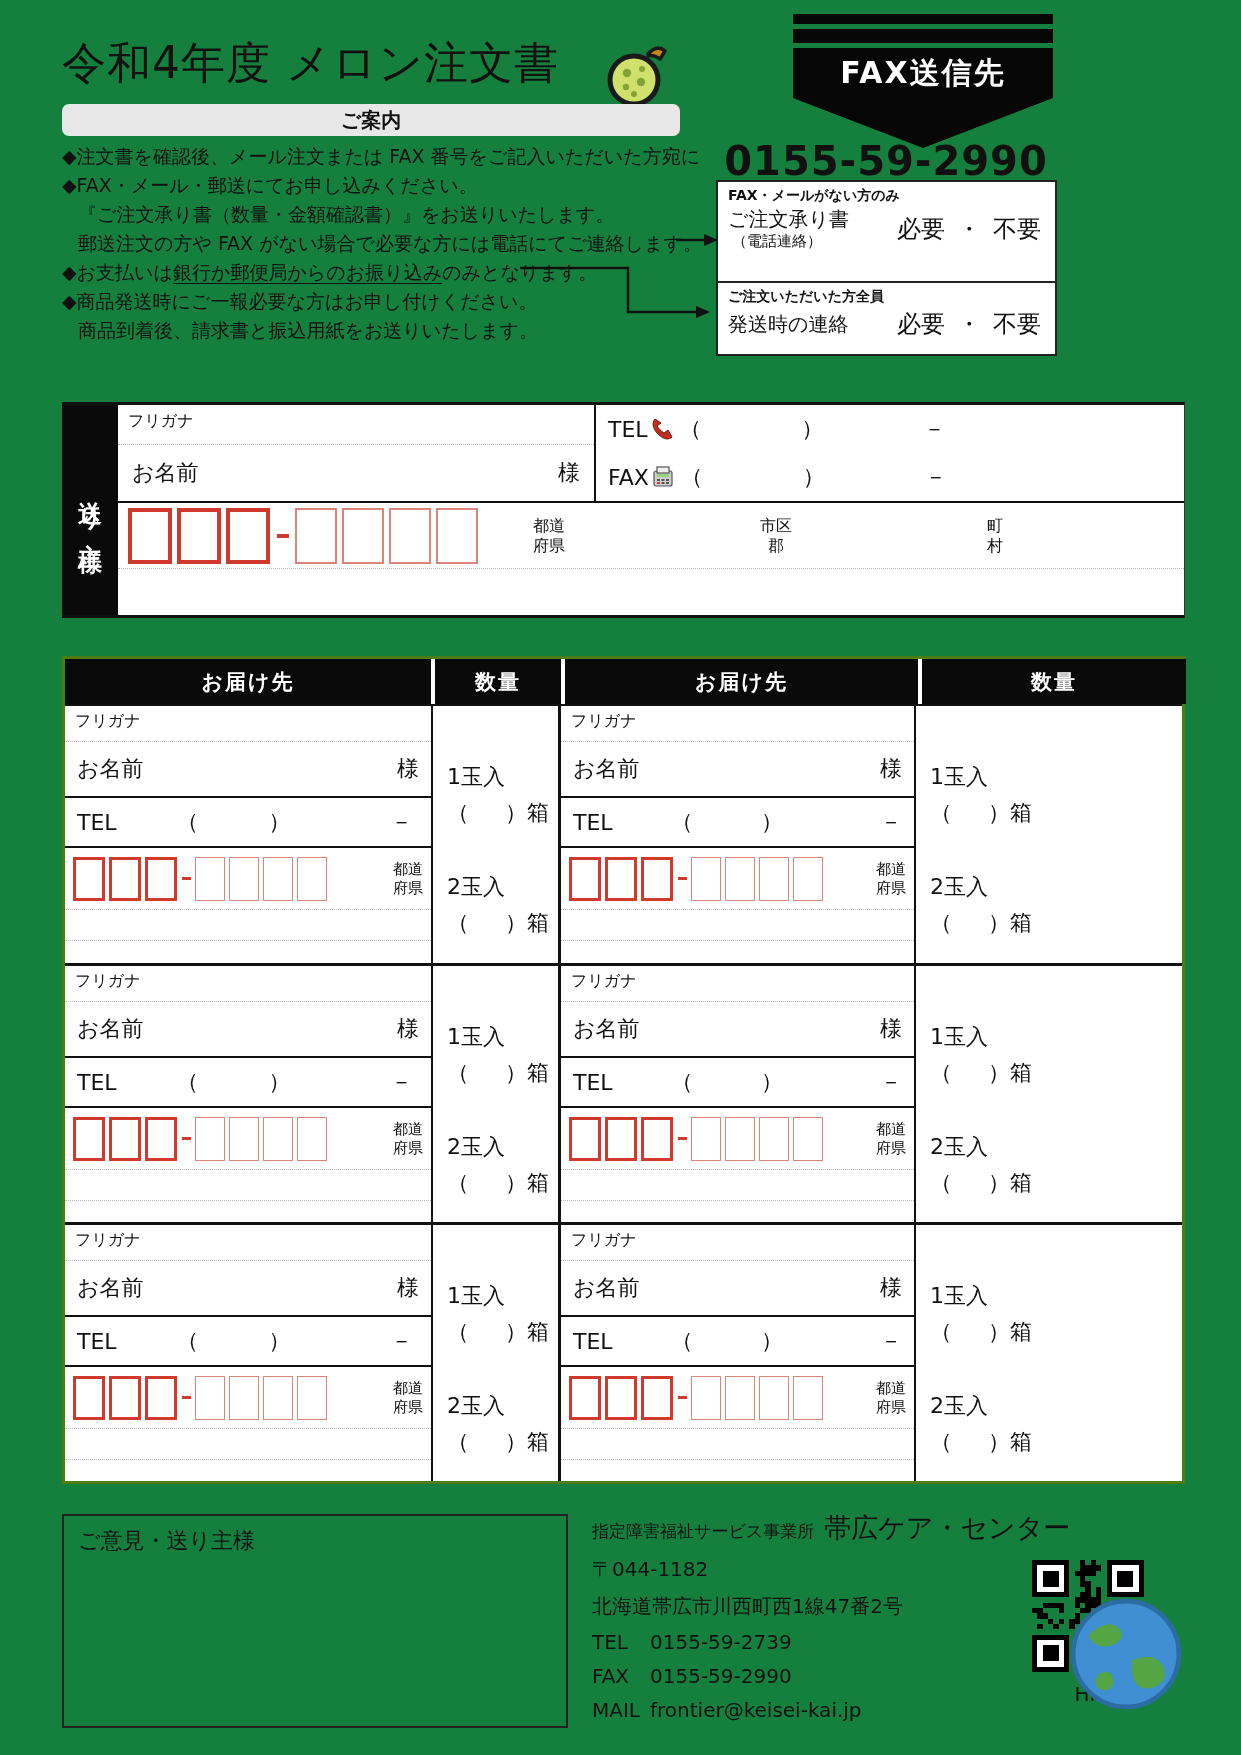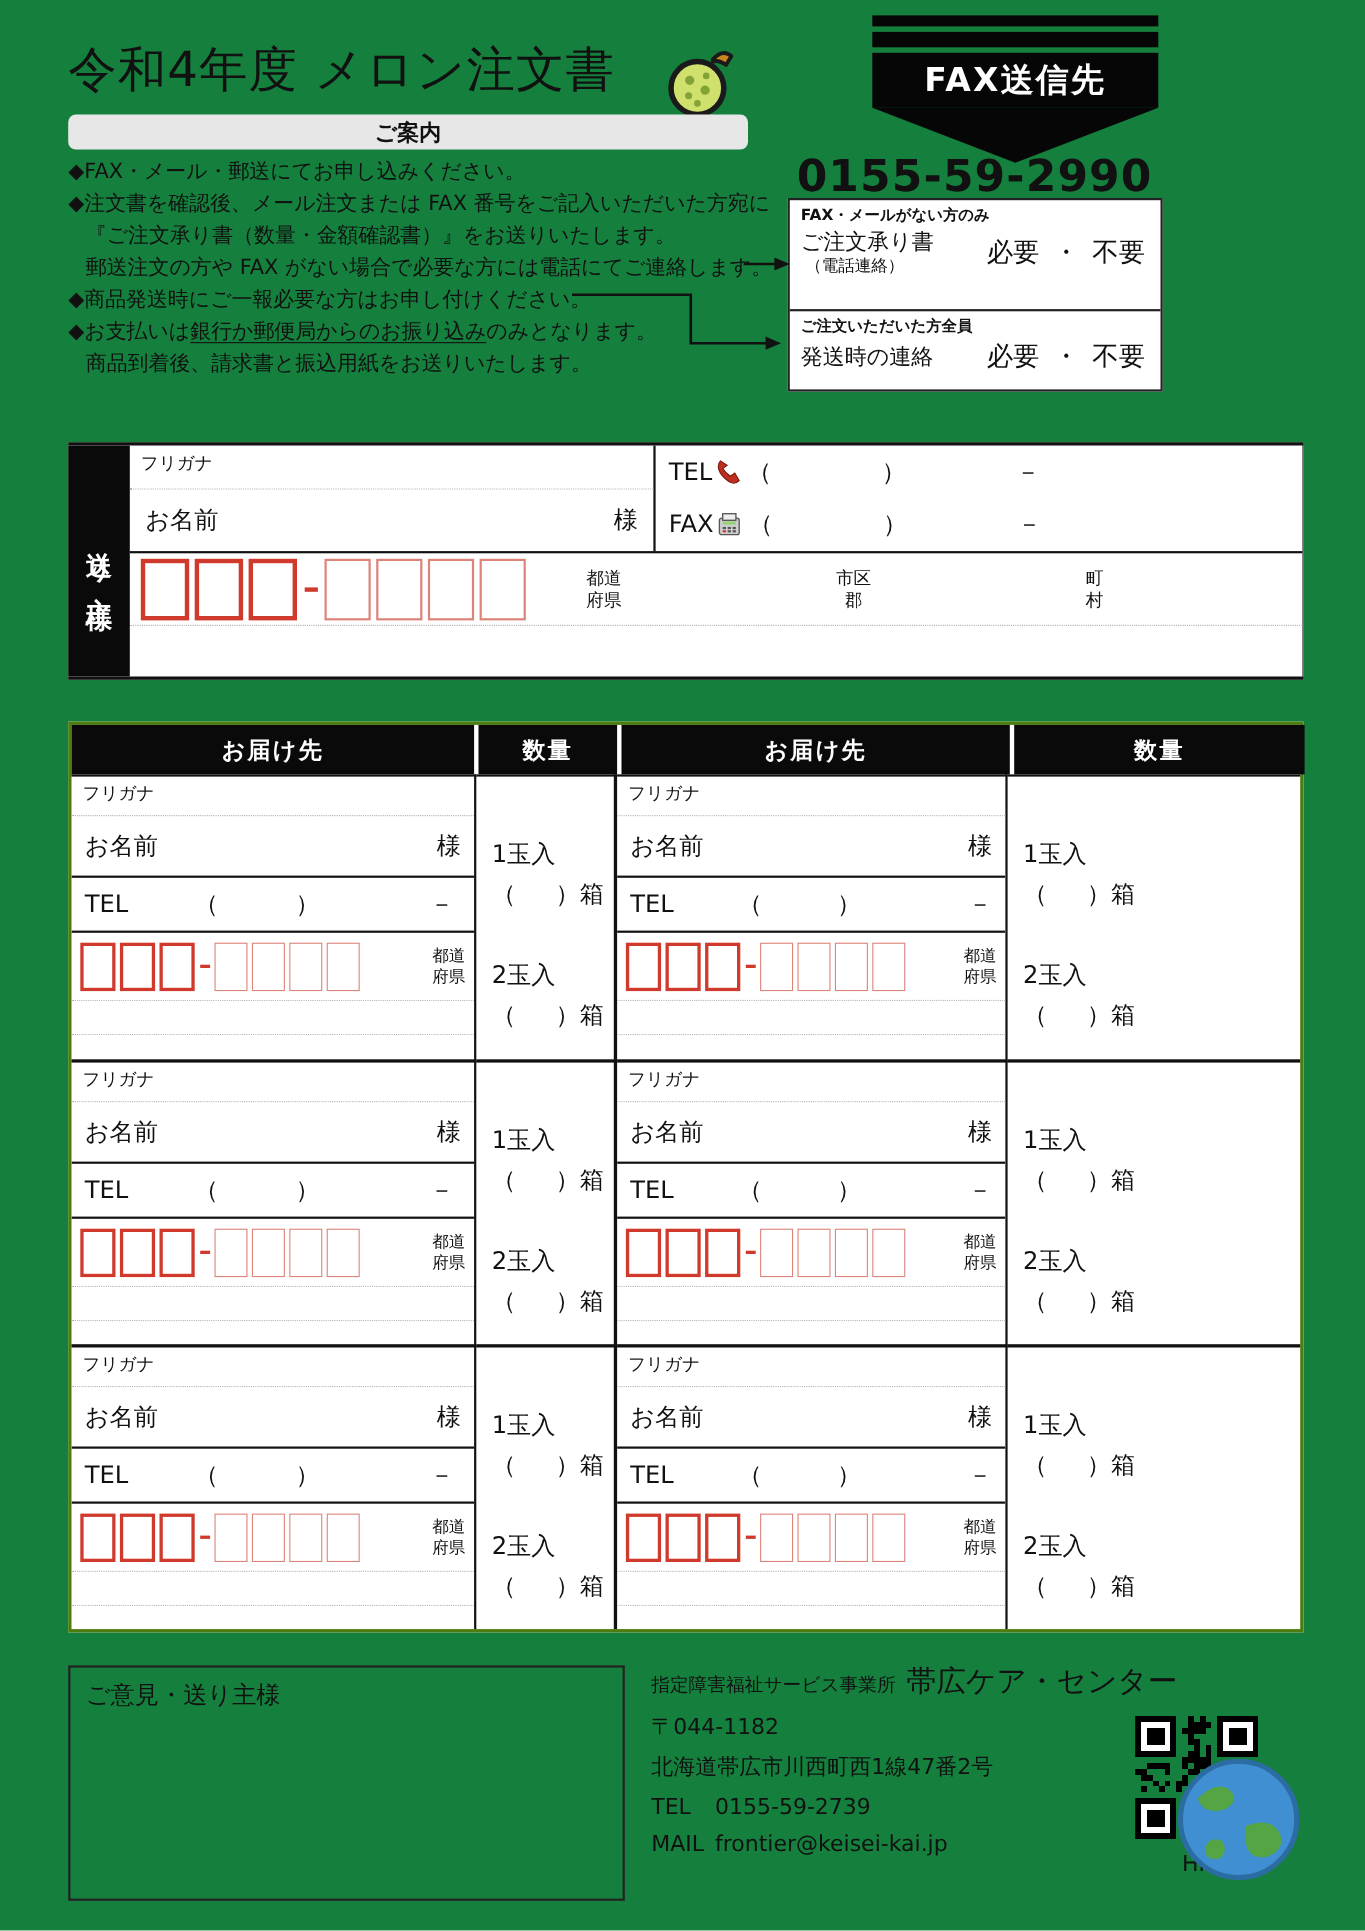--- a/index.html
+++ b/index.html
@@ -122,26 +122,26 @@
     <circle cx="30" cy="40" r="24" fill="#cfe06c" stroke="#1a1a1a" stroke-width="5"></circle>
     <circle cx="23" cy="33" r="4.2" fill="#84a336"></circle>
     <circle cx="37" cy="42" r="4.2" fill="#84a336"></circle>
     <circle cx="22" cy="47" r="3.2" fill="#84a336"></circle>
     <circle cx="38" cy="29" r="3" fill="#84a336"></circle>
     <circle cx="30" cy="54" r="3" fill="#84a336"></circle>
   </svg>
 
   <div class="guide-bar">ご案内</div>
   <div class="guide-list">
+    <div>◆注文書を確認後、メール注文または FAX 番号をご記入いただいた方宛に</div>
     <div>◆FAX・メール・郵送にてお申し込みください。</div>
-    <div>◆注文書を確認後、メール注文または FAX 番号をご記入いただいた方宛に</div>
     <div class="ind">『ご注文承り書（数量・金額確認書）』をお送りいたします。</div>
     <div class="ind">郵送注文の方や FAX がない場合で必要な方には電話にてご連絡します。</div>
+    <div><span>◆お支払いは</span><span class="ul">銀行か郵便局からのお振り込み</span><span>のみとなります。</span></div>
     <div>◆商品発送時にご一報必要な方はお申し付けください。</div>
-    <div><span>◆お支払いは</span><span class="ul">銀行か郵便局からのお振り込み</span><span>のみとなります。</span></div>
     <div class="ind">商品到着後、請求書と振込用紙をお送りいたします。</div>
   </div>
 
   <div class="fax-banner">
     <div class="stripe s1"></div>
     <div class="stripe s2"></div>
     <div class="arrow-body">FAX送信先</div>
     <div class="arrow-tip"></div>
   </div>
   <div class="fax-number">0155-59-2990</div>
@@ -524,20 +524,21 @@
   </div>
 
   <div class="company">
     <div class="co-nameline">
       <span class="co-type">指定障害福祉サービス事業所</span>
       <span class="co-name">帯広ケア・センター</span>
     </div>
     <div class="co-line">〒044-1182</div>
     <div class="co-line">北海道帯広市川西町西1線47番2号</div>
     <div class="co-line"><span class="cl">TEL</span><span>0155-59-2739</span></div>
+    <div class="co-line"><span class="cl">FAX</span><span>0155-59-2990</span></div>
     <div class="co-line"><span class="cl">MAIL</span><span>frontier@keisei-kai.jp</span></div>
   </div>
 
   <div class="qr">
       <svg viewBox="0 0 21 21" shape-rendering="crispEdges" fill="#000" style="position:absolute;left:0;top:0;">
         <rect x="9" y="0" width="1" height="1"></rect>
         <rect x="11" y="0" width="1" height="1"></rect>
         <rect x="9" y="1" width="1" height="1"></rect>
         <rect x="10" y="1" width="1" height="1"></rect>
         <rect x="11" y="1" width="1" height="1"></rect>

